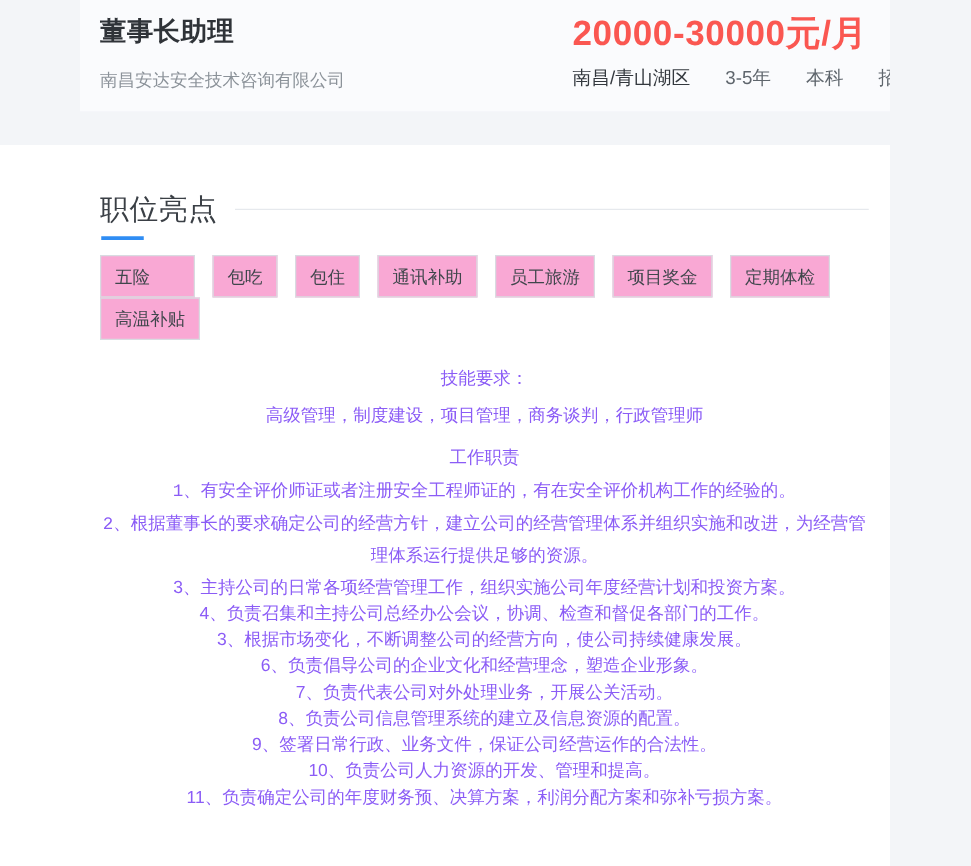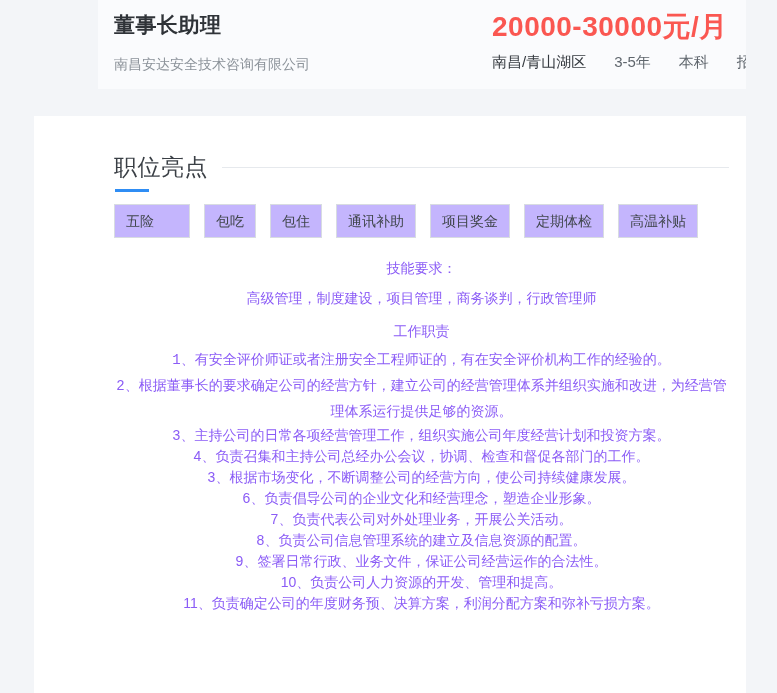--- a/index.html
+++ b/index.html
@@ -1,21 +1,21 @@
 <!DOCTYPE html>
 <html><head>
 <meta charset="utf-8">
 <style>
   * { margin:0; padding:0; box-sizing:border-box; }
   html,body { width:777px; height:693px; }
   body {
     font-family:"Liberation Sans","DejaVu Sans",sans-serif;
     background:#f3f5f8;
   }
-  .page { position:relative; width:712px; height:693px; background:#f3f5f8; overflow:hidden;margin-left:34px; }
+  .page { position:relative; width:712px; height:693px; background:#f3f5f8; overflow:hidden; }
 
   
   .header-card { position:absolute; top:0; left:64px; right:0; height:89px; background:#fafbfd; }
   .job-title { position:absolute; left:16px; top:11px; font-size:21px; font-weight:bold; color:#2f3338; letter-spacing:0.5px; }
   .company { position:absolute; left:16px; top:56px; font-size:14px; color:#8b9299; }
   .header-right { position:absolute; left:394px; top:0; right:17px; }
   .salary { position:absolute; top:8px; left:0; font-size:28px; font-weight:600; letter-spacing:0.5px; white-space:nowrap; }
   .meta { position:absolute; top:53px; left:0; right:0; display:flex; align-items:flex-end; font-size:15px; color:#5f666d; white-space:nowrap; }
   .meta .loc { color:#33383e; }
   .meta-divider { width:1px; height:15px; background:#d9dde2; margin:0 14px; }
@@ -23,21 +23,21 @@
   
   .main-card { position:absolute; top:116px; left:0; right:0; bottom:0; background:#ffffff; padding:36px 17px 0 80px; }
 
   .section-head { display:flex; align-items:center; }
   .title-wrap { position:relative; flex:0 0 auto; }
   .section-title { font-size:23px; color:#3a3f45; letter-spacing:0.5px; }
   .blue-underline { position:absolute; left:1px; bottom:-9px; width:34px; height:3px; background:#2f8df4; }
   .head-line { flex:1 1 auto; height:1px; background:#e6e9ed; margin-left:14px; }
 
   .tags { display:flex; flex-wrap:wrap; margin-top:21px; }
-  .tag { display:inline-block; border:1px solid #d8dce1; background:#c4b5fd; color:#40464c;
+  .tag { display:inline-block; border:1px solid #d8dce1; background:#f9a8d4; color:#40464c;
          font-size:14px; line-height:14px; padding:9px 11px; margin-right:14px; }
   .tag:first-child { padding-right:35px; }
 
   .section-2 { margin-top:37px; }
 
   .body-text { color:#8b5cf6; font-size:14px;text-align:center; }
   .skills-label { margin-top:20px; line-height:21px; }
   .skills { margin-top:9px; line-height:21px; }
   .duties-label { margin-top:12px; line-height:21px; }
   .duties { margin-top:5px; }
@@ -75,20 +75,21 @@
         <div class="blue-underline" style="background: rgb(47, 141, 244);"></div>
       </div>
       <div class="head-line"></div>
     </div>
 
     <div class="tags">
         <span class="tag">五险</span>
         <span class="tag">包吃</span>
         <span class="tag">包住</span>
         <span class="tag">通讯补助</span>
+        <span class="tag">员工旅游</span>
         <span class="tag">项目奖金</span>
         <span class="tag">定期体检</span>
         <span class="tag">高温补贴</span>
       </div>
 
 
     <p class="body-text skills-label">技能要求：</p>
     <p class="body-text skills">高级管理，制度建设，项目管理，商务谈判，行政管理师</p>
     <p class="body-text duties-label">工作职责</p>
 

